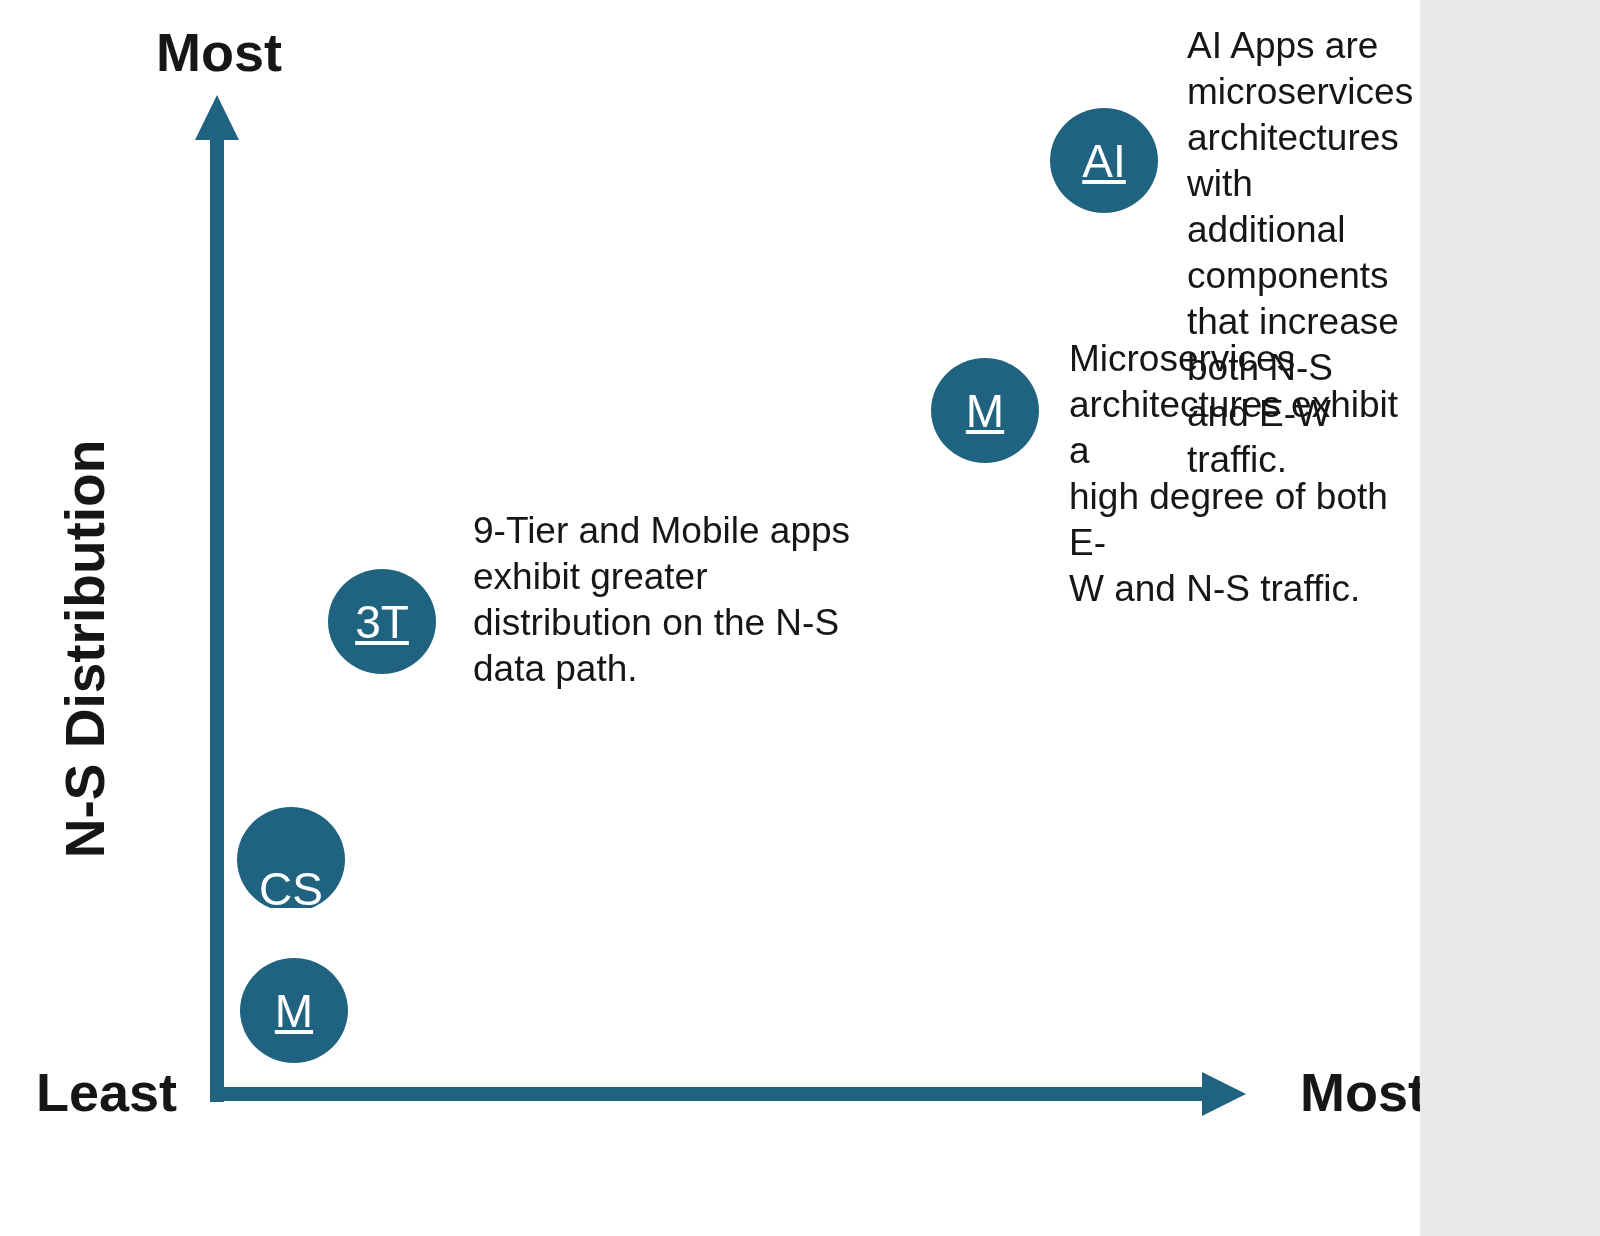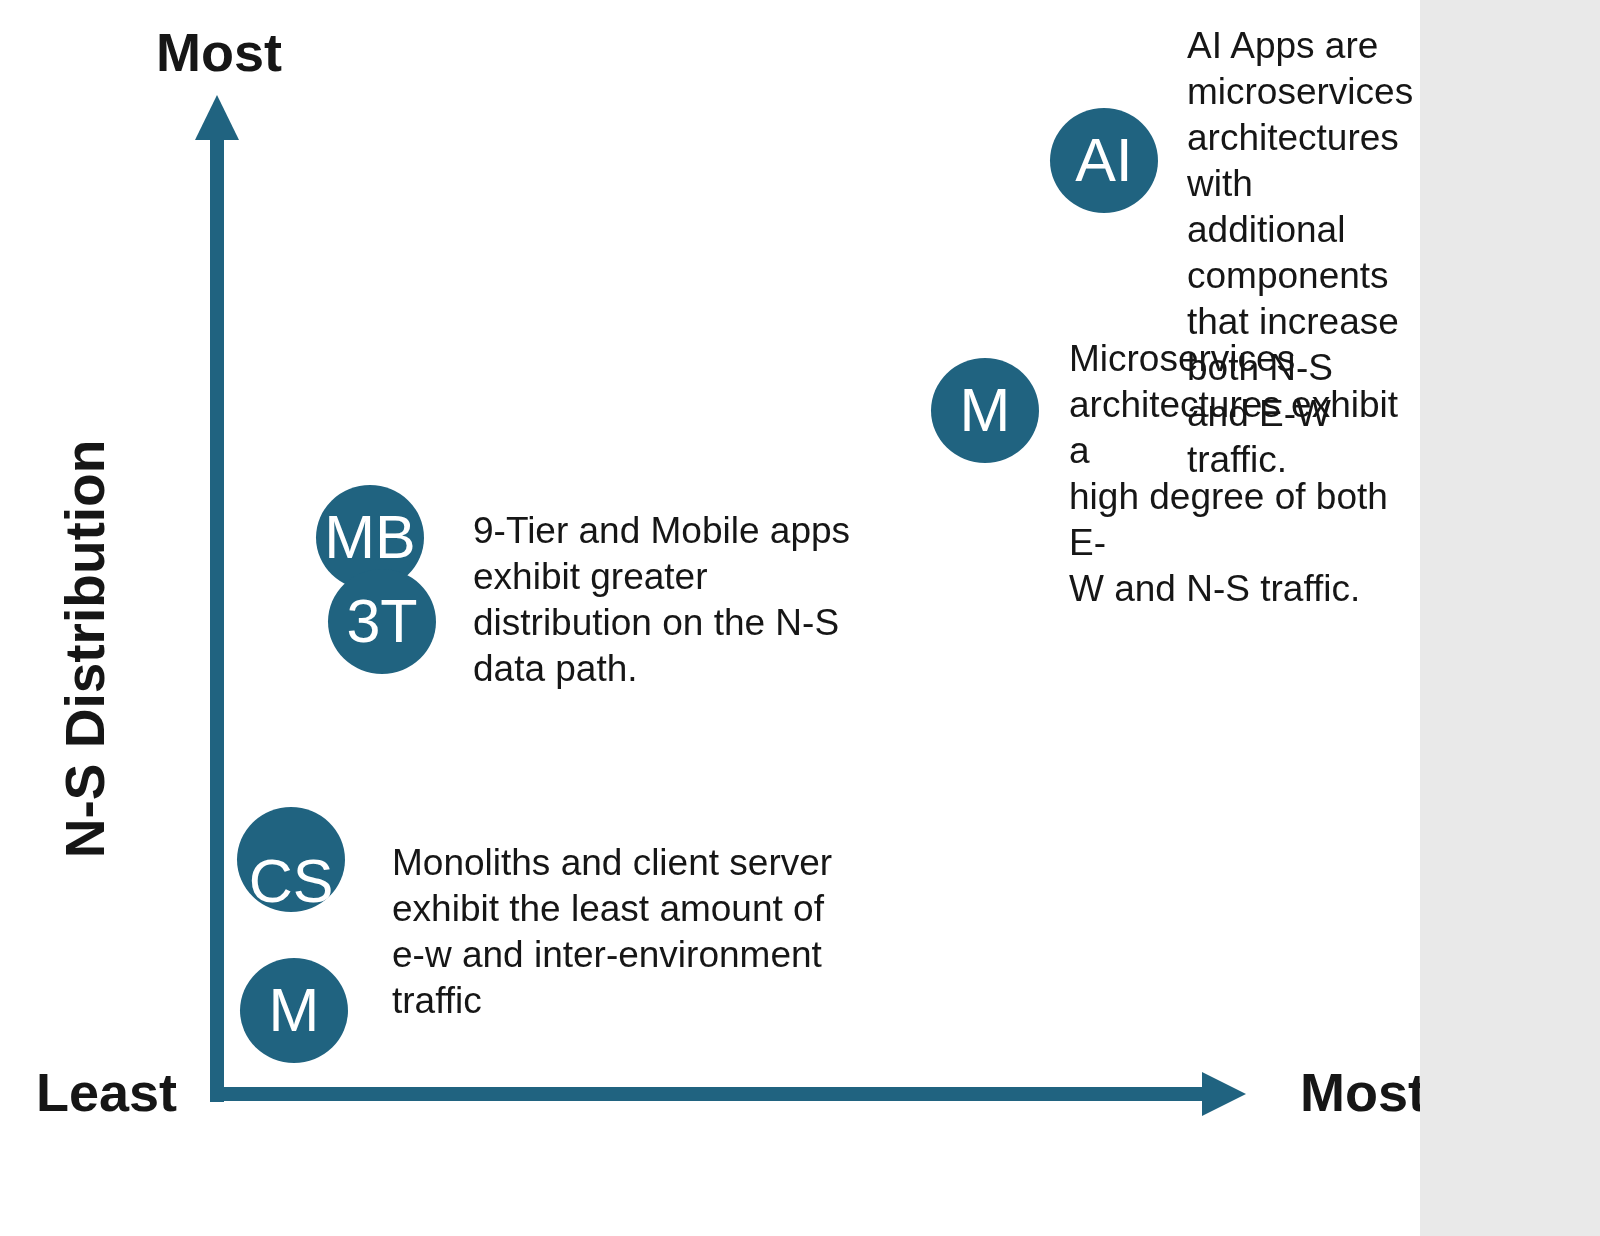--- a/index.html
+++ b/index.html
@@ -48,23 +48,24 @@
     width: 108px;
     height: 105px;
     border-radius: 50%;
     background: var(--accent);
     display: flex;
     align-items: center;
     justify-content: center;
   }
   .node-label {
     color: var(--node_text);
-    font-size: 61px;
+    font-size: 46px;
     font-weight: 400;
     line-height: 1;
+    text-decoration: underline;
   }
   .annotation {
     position: absolute;
     font-size: 37px;
     font-weight: 400;
     line-height: 46px;
     color: var(--text);
     white-space: pre-line;
   }
 </style>
@@ -85,23 +86,20 @@
   <div class="axis-endpoint" style="left:1300px; top:1065px;">Most</div>
 
   <div class="axis-title" style="left:85px; top:649px; transform:translate(-50%,-50%) rotate(-90deg);">N-S Distribution</div>
 
   <div class="node" style="left:1050px; top:108px;">
     <span class="node-label">AI</span>
   </div>
   <div class="node" style="left:931px; top:358px;">
     <span class="node-label">M</span>
   </div>
-  <div class="node" style="left:316px; top:485px;">
-    <span class="node-label">MB</span>
-  </div>
   <div class="node" style="left:328px; top:569px;">
     <span class="node-label">3T</span>
   </div>
   <div class="node" style="left:237px; top:807px;align-items:flex-end;">
     <span class="node-label">CS</span>
   </div>
   <div class="node" style="left:240px; top:958px;">
     <span class="node-label">M</span>
   </div>
 
@@ -112,18 +110,14 @@
 that increase both N-S
 and E-W traffic.</div>
   <div class="annotation" style="left:1069px; top:336px;">Microservices
 architectures exhibit a
 high degree of both E-
 W and N-S traffic.</div>
   <div class="annotation" style="left:473px; top:508px;">9-Tier and Mobile apps
 exhibit greater
 distribution on the N-S
 data path.</div>
-  <div class="annotation" style="left:392px; top:840px;">Monoliths and client server
-exhibit the least amount of
-e-w and inter-environment
-traffic</div>
 
 </div>
 
 </body></html>

